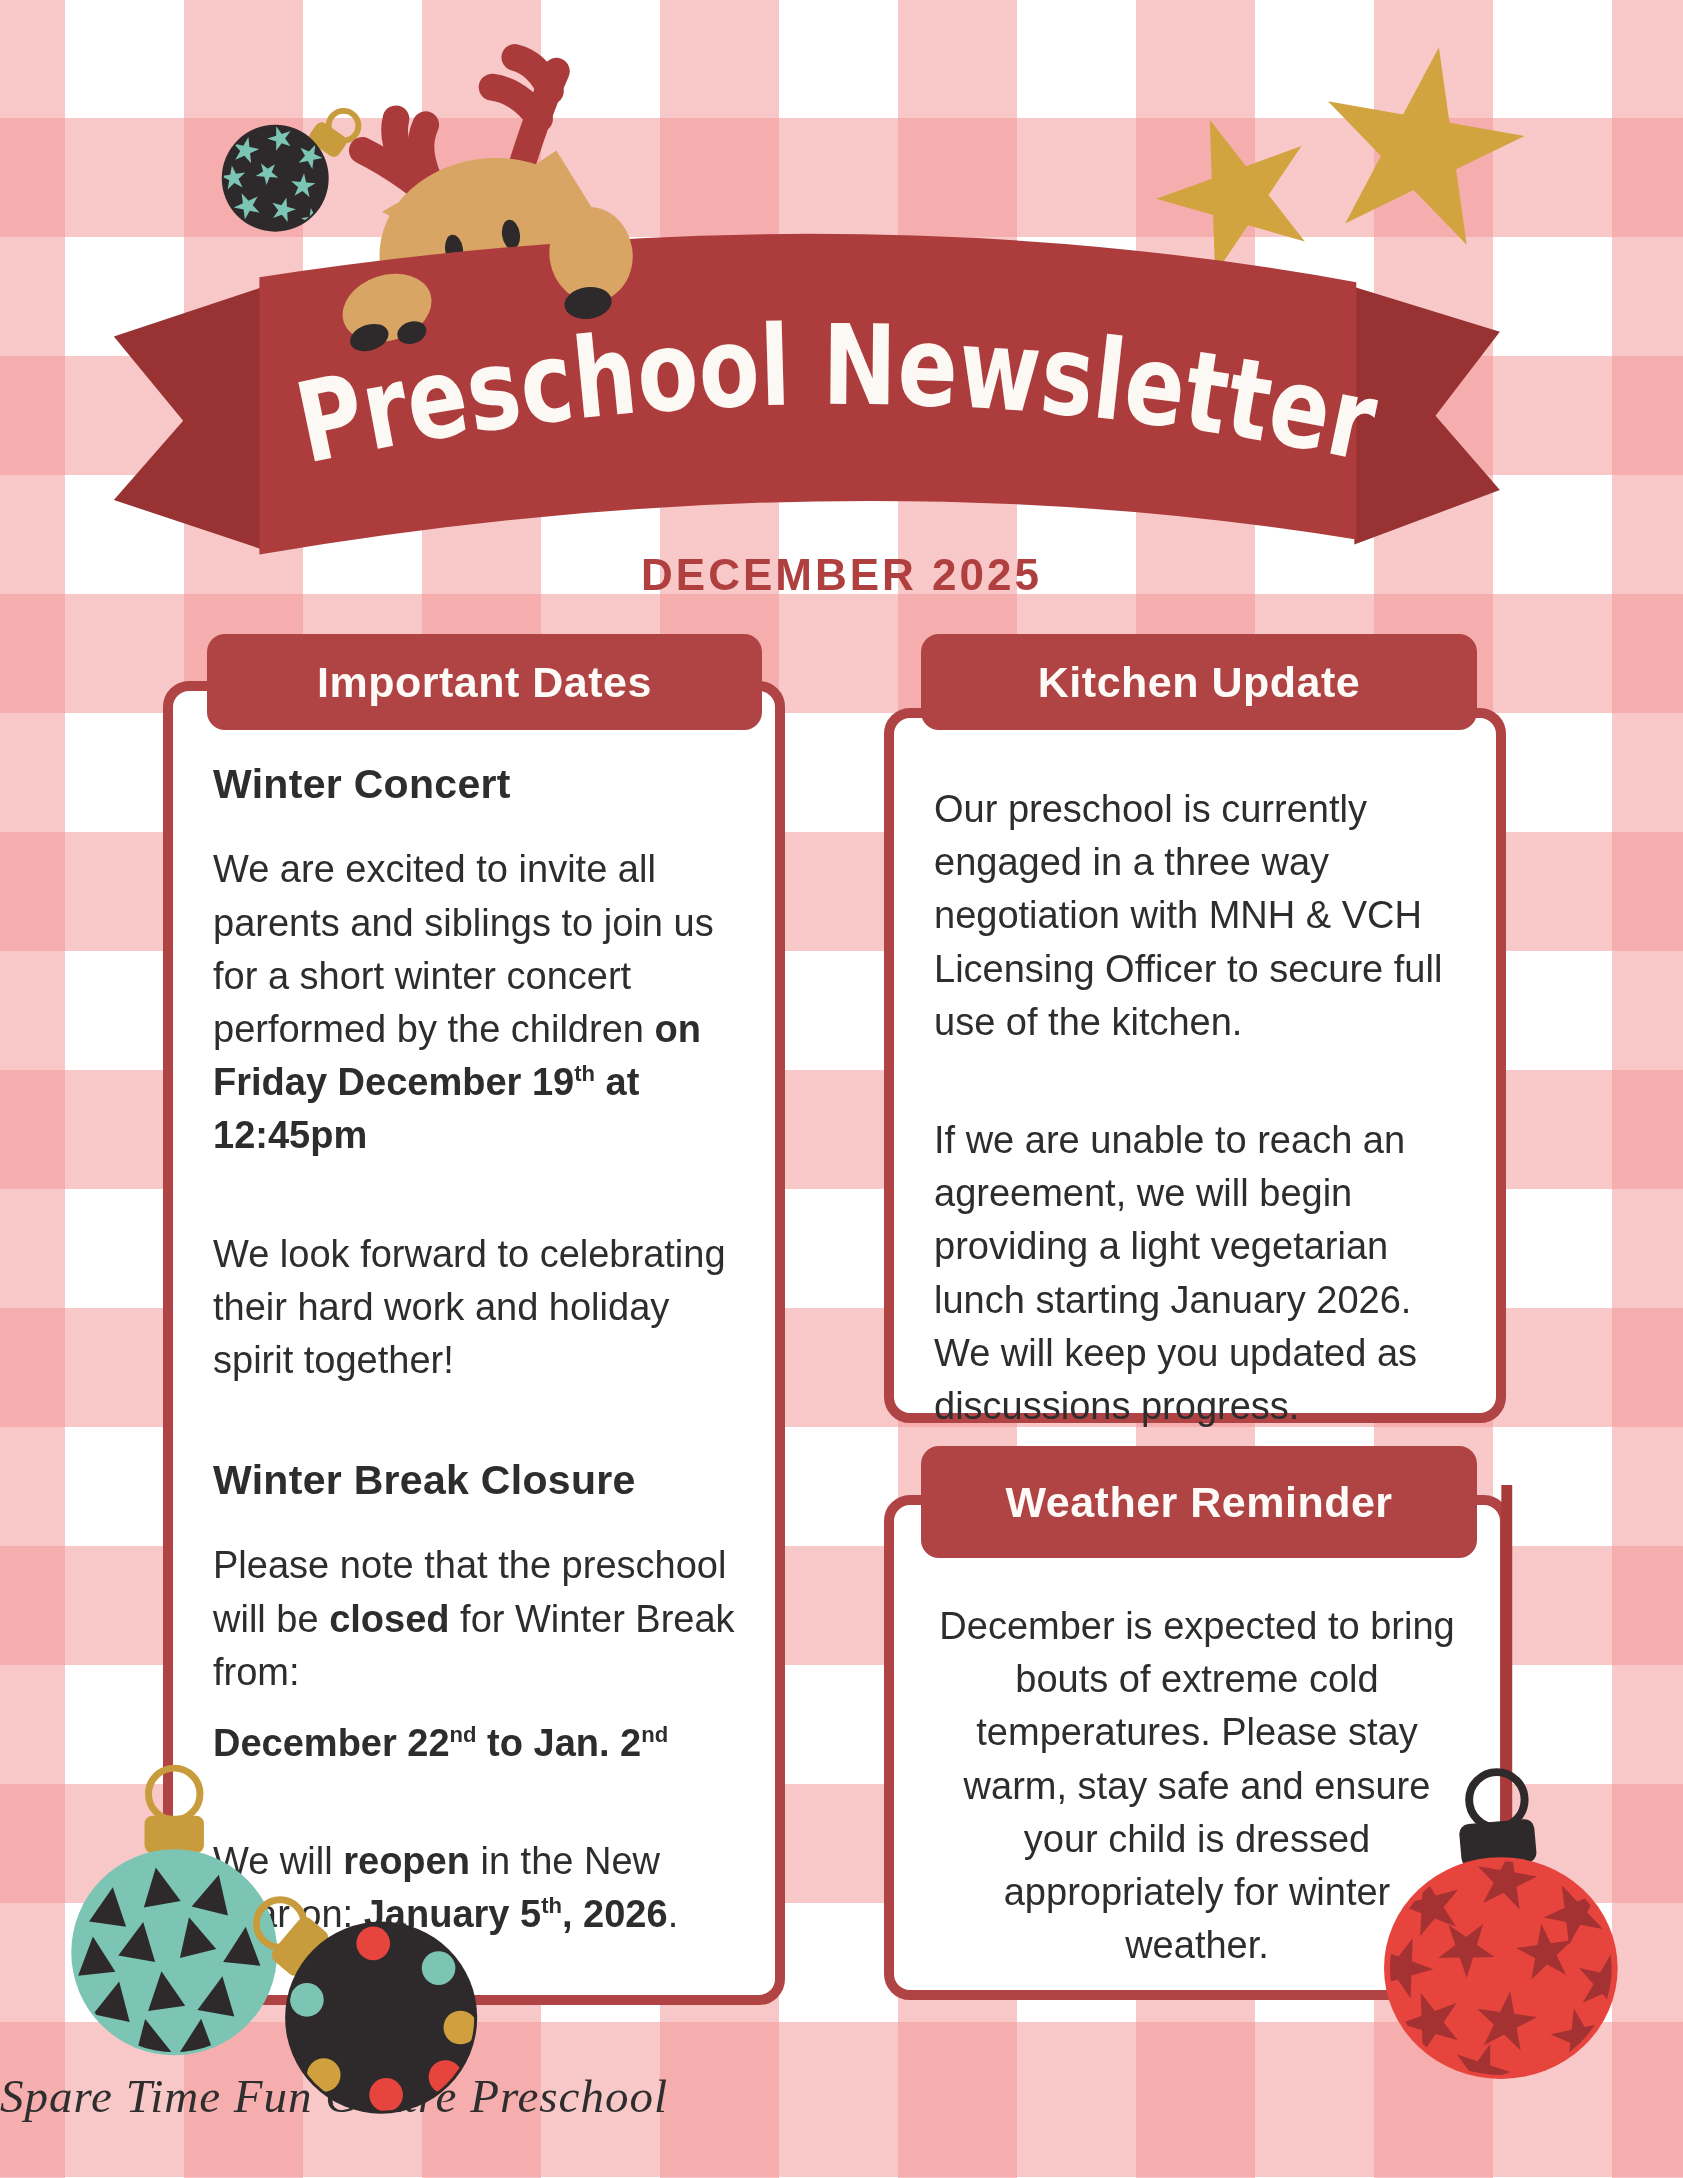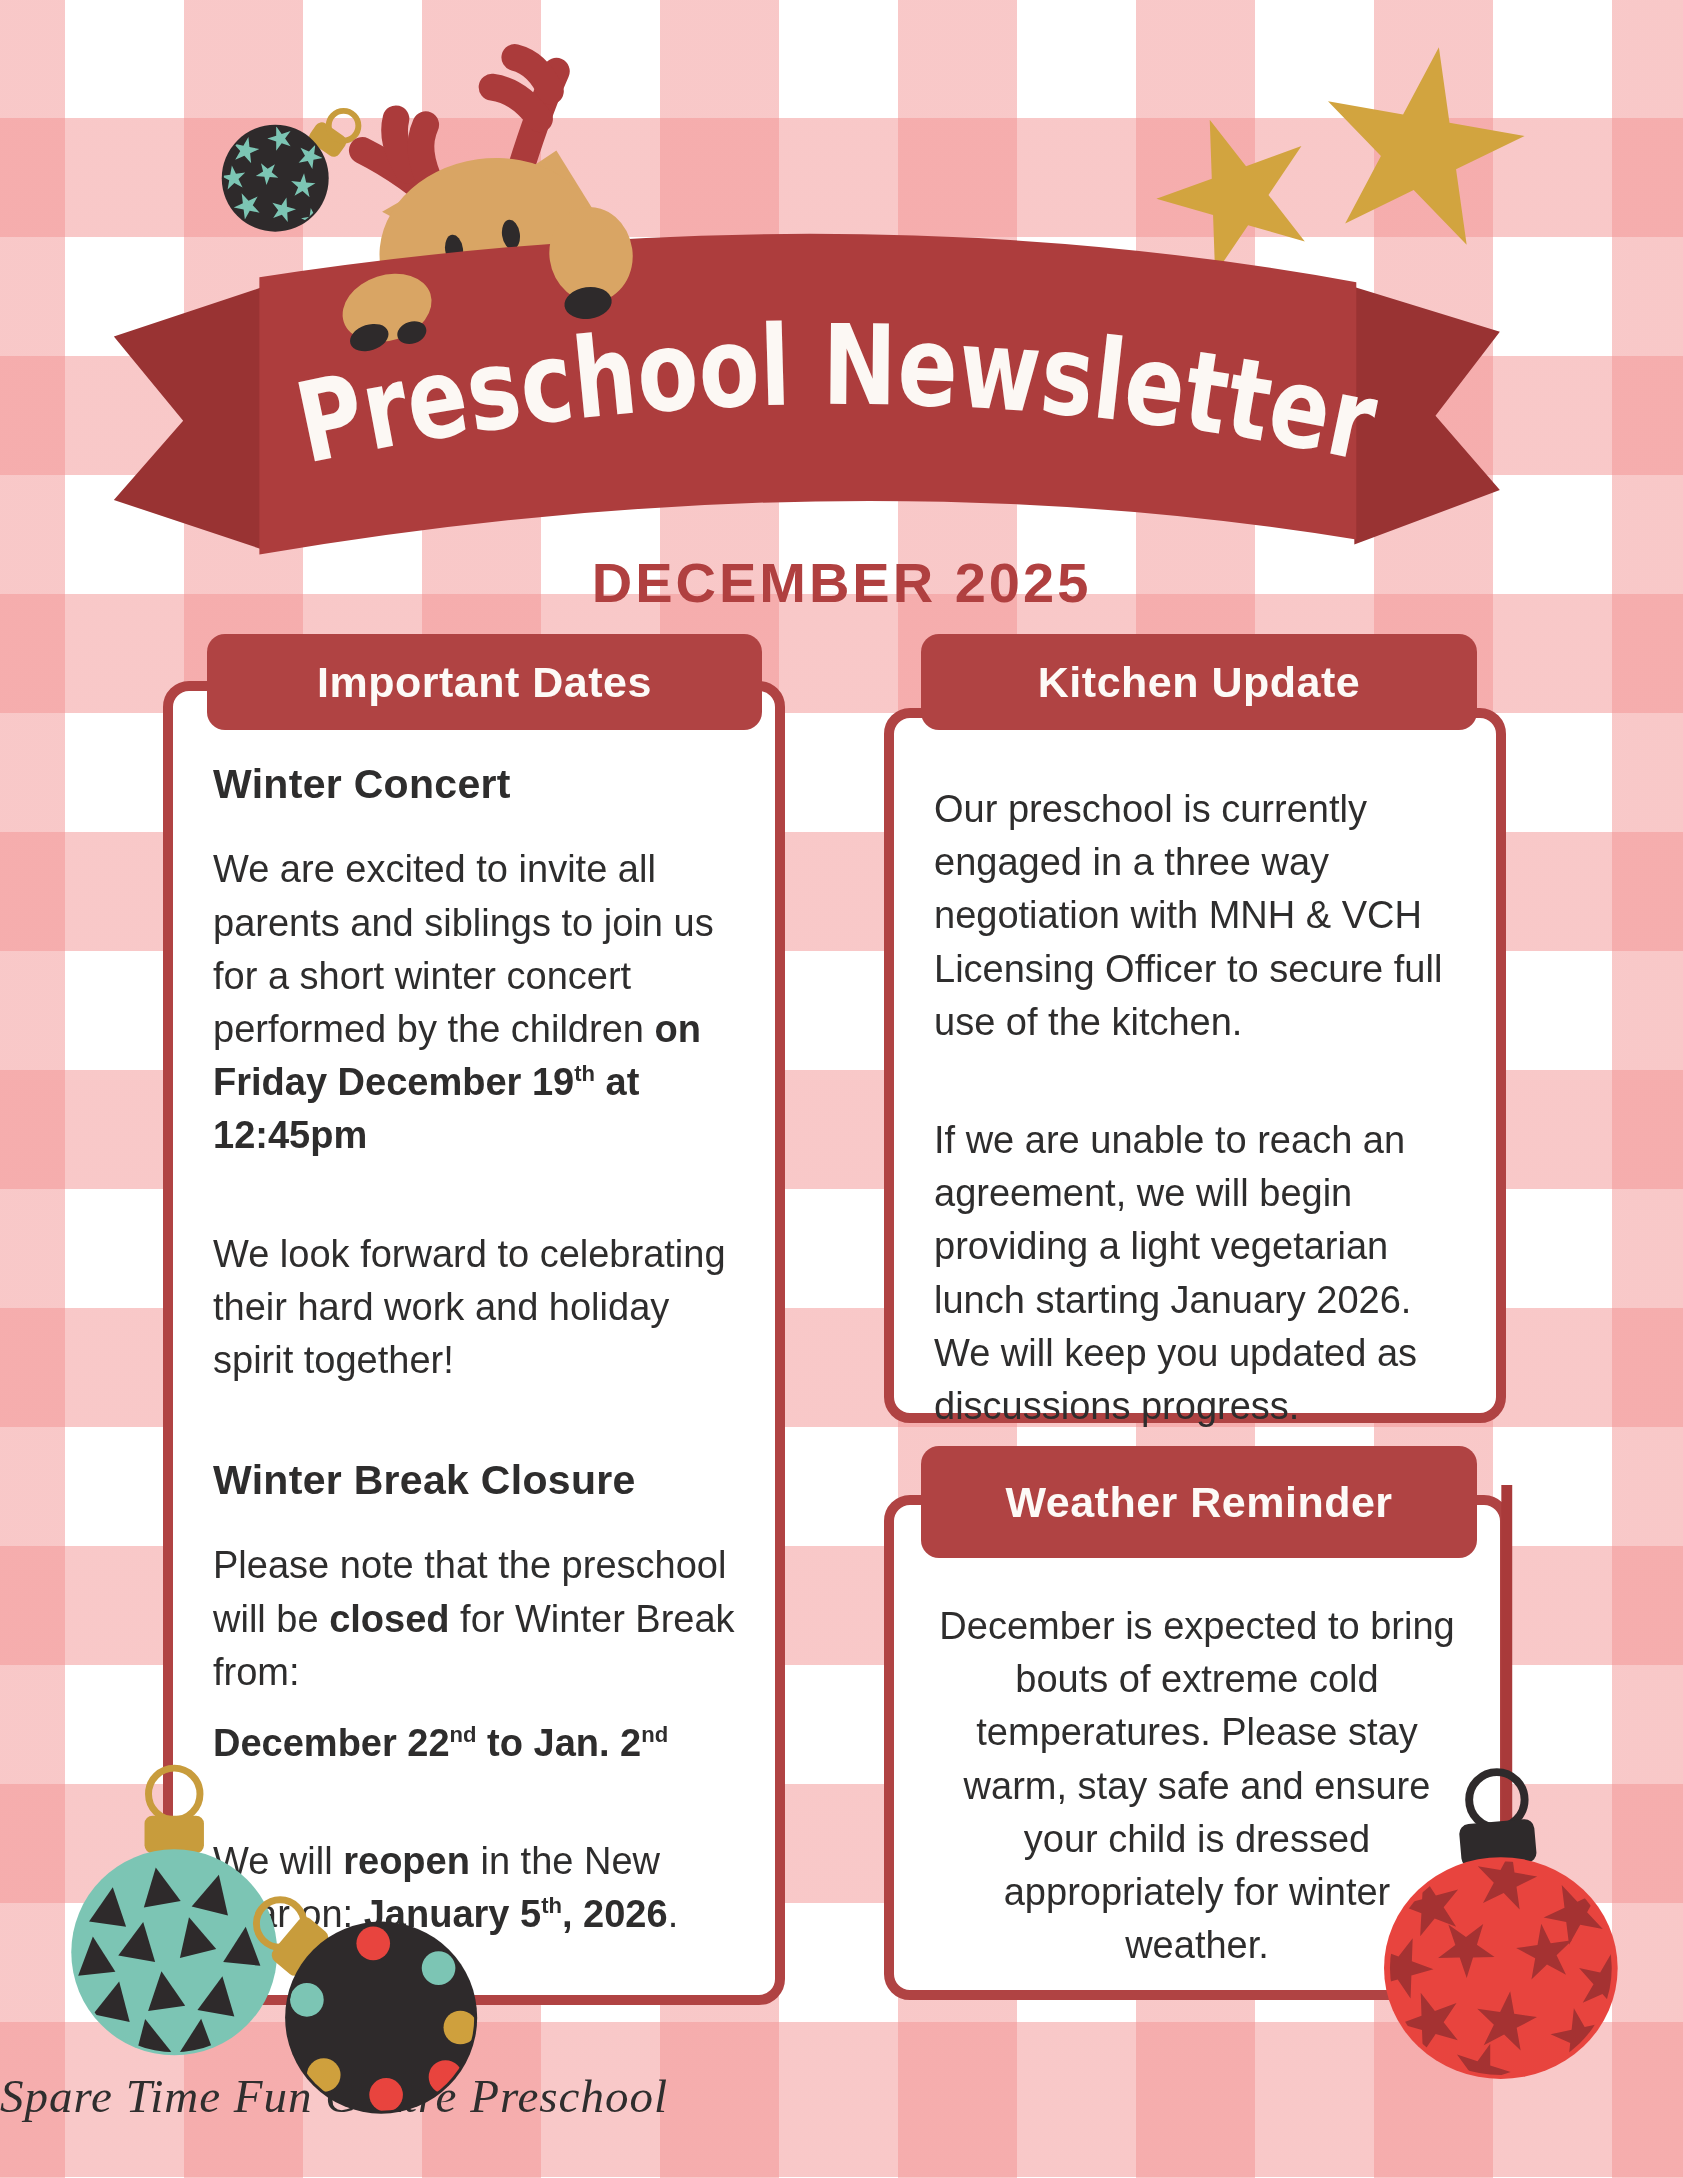--- a/index.html
+++ b/index.html
@@ -10,21 +10,21 @@
     background-image:
       repeating-linear-gradient(0deg, rgba(242,146,146,.5) 0 119px, transparent 119px 238px),
       repeating-linear-gradient(90deg, rgba(242,146,146,.5) 0 119px, transparent 119px 238px);
     background-position:0 -37px, -54px 0;
     font-family:"Liberation Sans","DejaVu Sans",sans-serif;
     color:#2e2d2d;
   }
   .deco{position:absolute;left:0;top:0;width:1683px;height:2178px;z-index:3;pointer-events:none;}
   #date-heading{
     position:absolute;left:0;top:550px;width:1683px;text-align:center;z-index:2;
-    font-size:56px;font-weight:800;letter-spacing:3px;color:#b04040;
+    font-size:44px;font-weight:800;letter-spacing:3px;color:#b04040;
   }
   .box{
     position:absolute;background:#ffffff;border:10px solid #b04343;border-radius:26px;z-index:1;
   }
   #box-dates{left:163px;top:681px;width:622px;height:1324px;}
   #box-kitchen{left:884px;top:708px;width:622px;height:715px;}
   #box-weather{left:884px;top:1495px;width:626px;height:505px;}
   .tab{
     position:absolute;background:#b04343;color:#fdfaf7;border-radius:18px;z-index:2;
     display:flex;align-items:center;justify-content:center;

